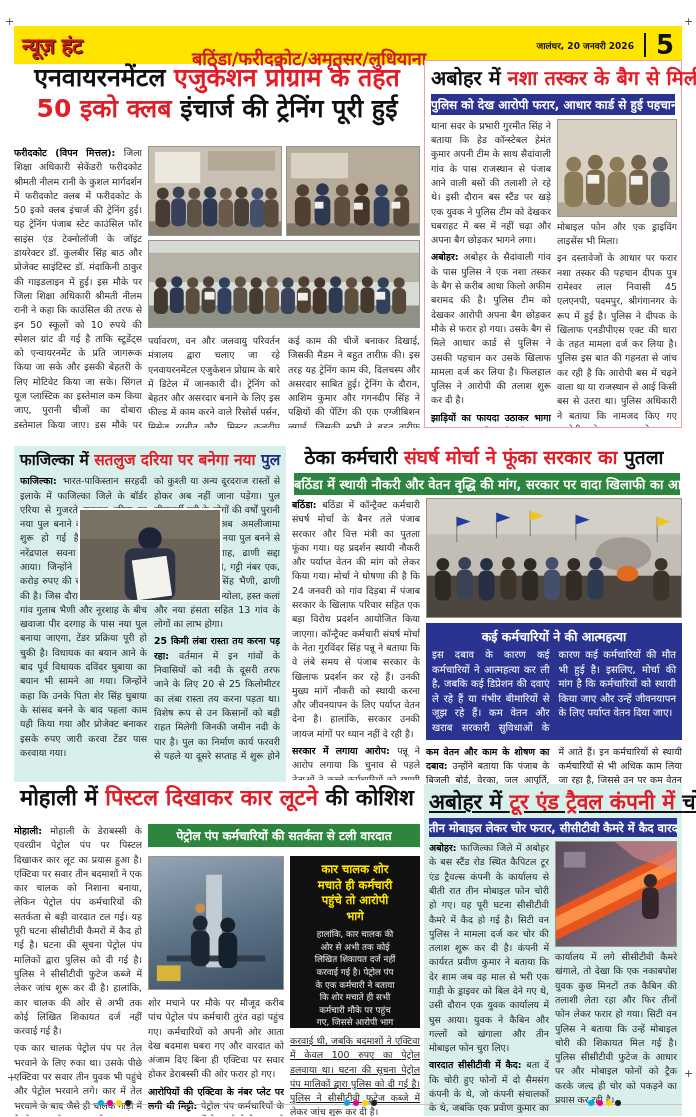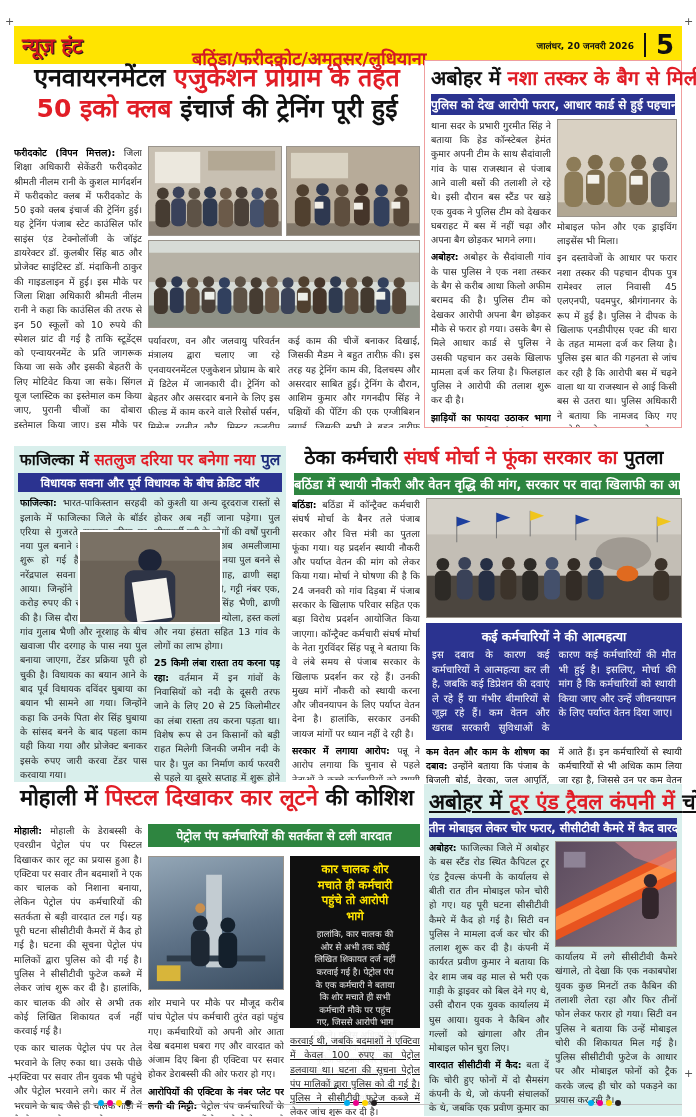--- a/index.html
+++ b/index.html
@@ -230,21 +230,20 @@
             <p>इन दस्तावेजों के आधार पर फरार नशा तस्कर की पहचान दीपक पुत्र रामेश्वर लाल निवासी 45 एलएनपी, पदमपुर, श्रीगंगानगर के रूप में हुई है। पुलिस ने दीपक के खिलाफ एनडीपीएस एक्ट की धारा के तहत मामला दर्ज कर लिया है। पुलिस इस बात की गहनता से जांच कर रही है कि आरोपी बस में चढ़ने वाला था या राजस्थान से आई किसी बस से उतरा था। पुलिस अधिकारी ने बताया कि नामजद किए गए आरोपी को राजस्थान से लाकर अदालत में पेश किया जाएगा। उससे कड़ी पूछताछ की जाएगी ताकि उसके आपराधिक पृष्ठभूमि का पता चल सके।</p>
           </div>
       </div>
     </div>
   </section>
 
   <section class="a-bridge">
     <h2 class="hl hl-br">
       <span class="hl-line"><span class="c-black">फाजिल्का में </span><span class="c-red">सतलुज दरिया पर बनेगा नया </span><span class="c-navy">पुल</span></span>
     </h2>
-    <div class="bar bar-navy">विधायक सवना और पूर्व विधायक के बीच क्रेडिट वॉर</div>
     <div class="br-body">
       <div class="col br-c1">
           <p><b>फाजिल्का: </b>भारत-पाकिस्तान सरहदी इलाके में फाजिल्का जिले के बॉर्डर एरिया से गुजरते सतलुज दरिया पर नया पुल बनाने को लेकर क्रेडिट वॉर शुरू हो गई है। हलका विधायक नरेंद्रपाल सवना का बयान सामने आया। जिन्होंने कहा कि करीब 9 करोड़ रुपए की राशि सरकार ने मंजूर की है। जिस दौरान सतलुज दरिया पर गांव गुलाब भैणी और नूरशाह के बीच खवाजा पीर दरगाह के पास नया पुल बनाया जाएगा, टेंडर प्रक्रिया पूरी हो चुकी है। विधायक का बयान आने के बाद पूर्व विधायक दविंदर घुबाया का बयान भी सामने आ गया। जिन्होंने कहा कि उनके पिता शेर सिंह घुबाया के सांसद बनने के बाद पहला काम यही किया गया और प्रोजेक्ट बनाकर इसके रुपए जारी करवा टेंडर पास करवाया गया।</p>
         </div>
       <div class="col br-c2">
           <p>को कुश्ती या अन्य दूरदराज रास्तों से होकर अब नहीं जाना पड़ेगा। पुल सीमावर्ती पट्टी के लोगों की वर्षों पुरानी मांग थी। जिसे अब अमलीजामा पहनाया जा रहा है। नया पुल बनने से गुलाबा भैणी, नूरशाह, ढाणी सद्दा सिंह, रेते वाली भैणी, गट्टी नंबर एक, झांगड़ भैणी, राम सिंह भैणी, ढाणी मोहना राम, पुरका, न्योला, हस्त कलां और नया हंसता सहित 13 गांव के लोगों का लाभ होगा।</p>
           <p><b>25 किमी लंबा रास्ता तय करना पड़ रहा: </b>वर्तमान में इन गांवों के निवासियों को नदी के दूसरी तरफ जाने के लिए 20 से 25 किलोमीटर का लंबा रास्ता तय करना पड़ता था। विशेष रूप से उन किसानों को बड़ी राहत मिलेगी जिनकी जमीन नदी के पार है। पुल का निर्माण कार्य फरवरी से पहले या दूसरे सप्ताह में शुरू होने की उम्मीद है और सरकार का लक्ष्य इसे अगले 7 महीनों के भीतर पूरा कर जनता को समर्पित करने का है।</p>
         </div>
       <div class="ph ph-mla">
         <svg viewBox="0 0 144 94" preserveAspectRatio="none">

